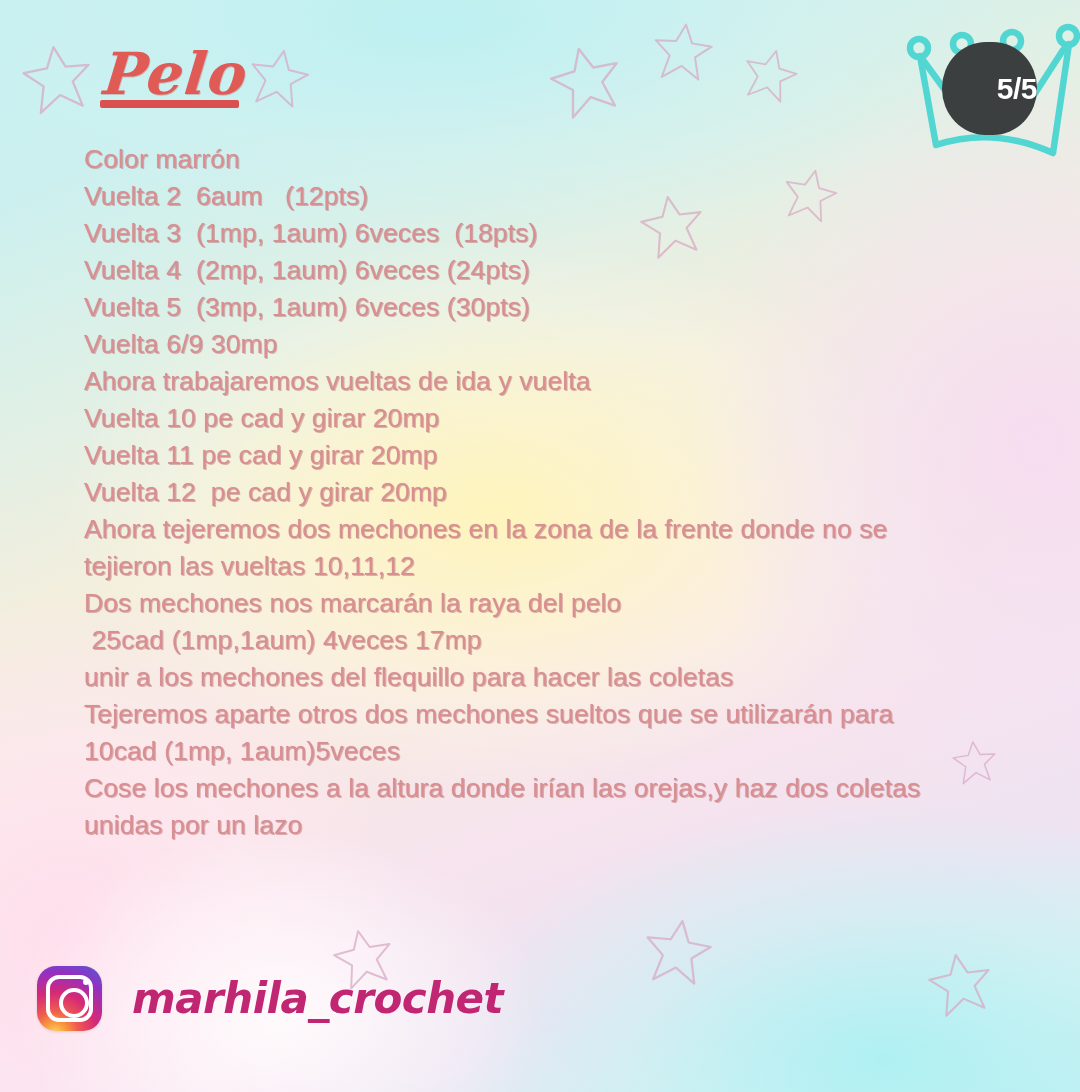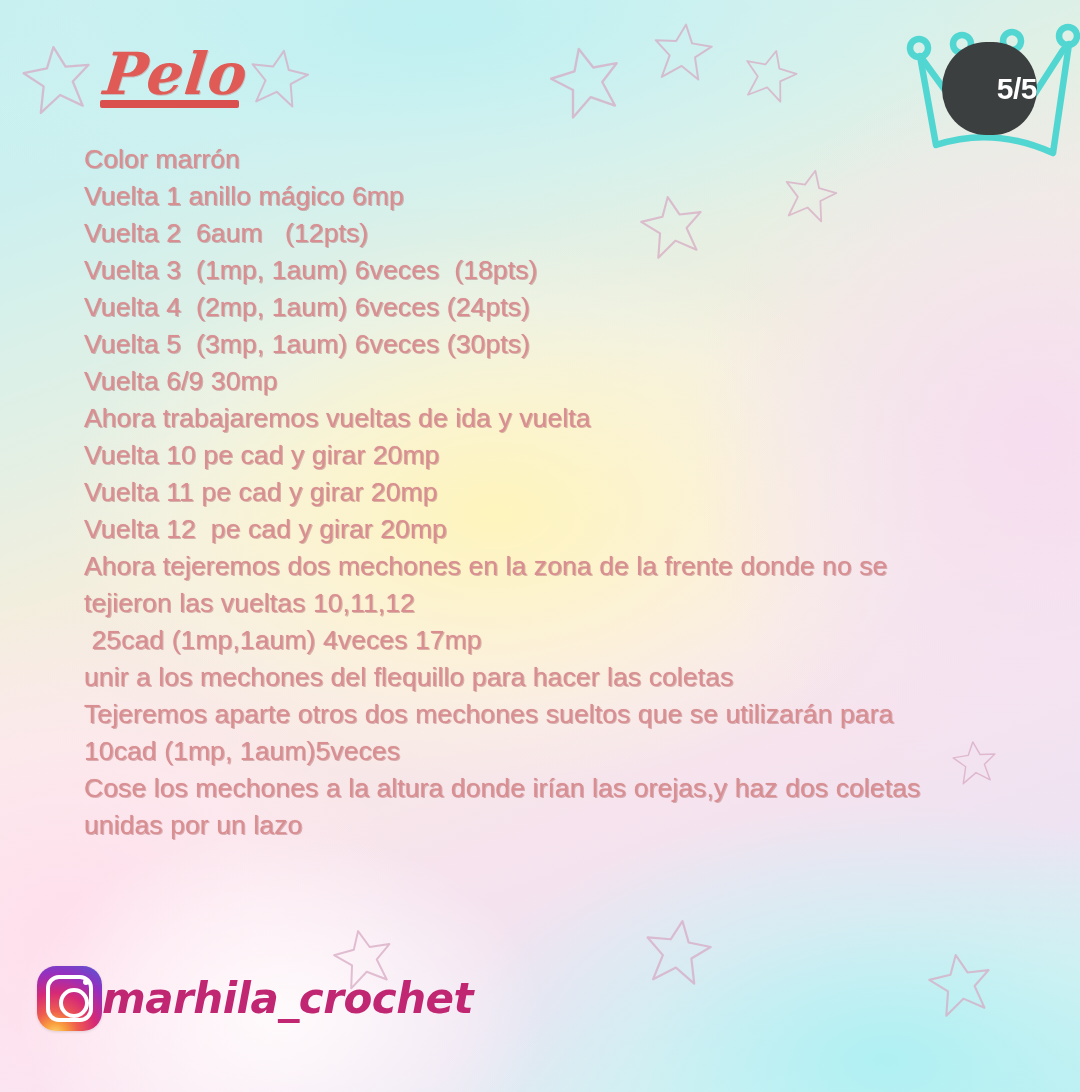--- a/index.html
+++ b/index.html
@@ -231,20 +231,21 @@
   #ig-icon .ig-dot {
     position: absolute;
     right: 13.5px;
     top: 13px;
     width: 6px;
     height: 6px;
     border-radius: 50%;
     background: #ffffff;
   }
   #ig-handle {
+    margin-left: 30px;
     font-family: "DejaVu Sans", sans-serif;
     font-style: italic;
     font-weight: bold;
     font-size: 42px;
     color: #c02672;
     letter-spacing: -0.5px;
     line-height: 1;
   }
 </style>
 </head>
@@ -332,32 +333,32 @@
     <span id="page-badge-text">5/5</span>
   </div>
 
   <div id="title-block">
     <div id="title-text">Pelo</div>
     <div id="title-underline"></div>
   </div>
 
   <div id="body-text">
       <div class="line">Color marrón</div>
-      <div class="line">Vuelta 1 anillo mágico 6mp</div>
       <div class="line">Vuelta 2  6aum   (12pts)</div>
       <div class="line">Vuelta 3  (1mp, 1aum) 6veces  (18pts)</div>
       <div class="line">Vuelta 4  (2mp, 1aum) 6veces (24pts)</div>
       <div class="line">Vuelta 5  (3mp, 1aum) 6veces (30pts)</div>
       <div class="line">Vuelta 6/9 30mp</div>
       <div class="line">Ahora trabajaremos vueltas de ida y vuelta</div>
       <div class="line">Vuelta 10 pe cad y girar 20mp</div>
       <div class="line">Vuelta 11 pe cad y girar 20mp</div>
       <div class="line">Vuelta 12  pe cad y girar 20mp</div>
       <div class="line">Ahora tejeremos dos mechones en la zona de la frente donde no se</div>
       <div class="line">tejieron las vueltas 10,11,12</div>
+      <div class="line">Dos mechones nos marcarán la raya del pelo</div>
       <div class="line"> 25cad (1mp,1aum) 4veces 17mp</div>
       <div class="line">unir a los mechones del flequillo para hacer las coletas</div>
       <div class="line">Tejeremos aparte otros dos mechones sueltos que se utilizarán para</div>
       <div class="line">10cad (1mp, 1aum)5veces</div>
       <div class="line">Cose los mechones a la altura donde irían las orejas,y haz dos coletas</div>
       <div class="line">unidas por un lazo</div>
     </div>
 
   <div id="ig-row">
     <div id="ig-icon">

